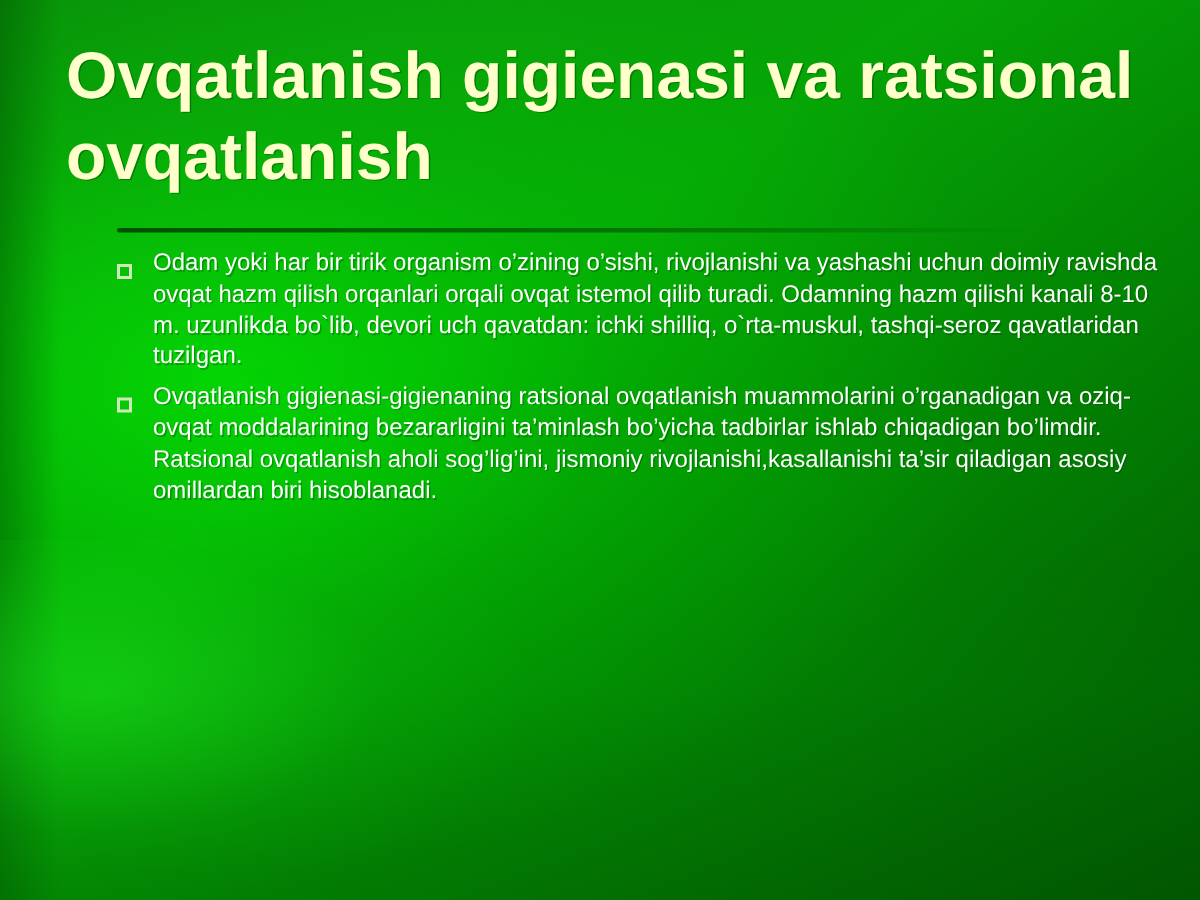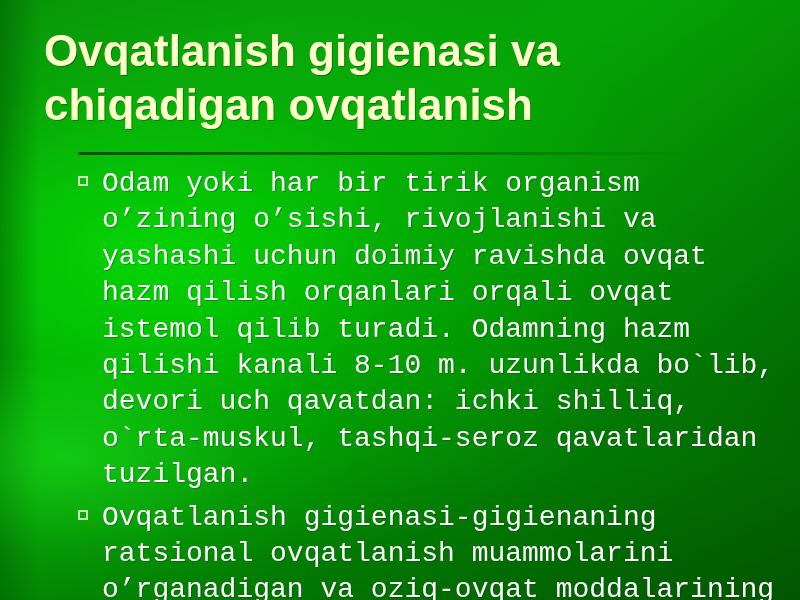--- a/index.html
+++ b/index.html
@@ -85,36 +85,35 @@
     height: 10px;
     margin-top: 10px;
     margin-right: 14px;
     border: 2px solid #cfe8b8;
     background: transparent;
     box-sizing: border-box;
   }
   .bullet-text {
     flex: 1 1 auto;
     color: #ffffff;
-    font-size: 28px;
+    font-size: 16px;
     line-height: 1.30;
     text-shadow: 1px 1px 0 rgba(0,70,0,0.35);
     white-space: pre-line;
-    font-family: Liberation Mono, monospace;
   }
 </style>
 </head>
 <body>
 
 <div class="slide">
   <div class="band-left"></div>
   <div class="band-bottom"></div>
   <div class="glow"></div>
 
-  <div class="title">Ovqatlanish gigienasi va chiqadigan ovqatlanish</div>
+  <div class="title">Ovqatlanish gigienasi va ratsional ovqatlanish</div>
 
   <div class="rule"></div>
 
   <div class="body">
     <div class="bullet-row">
       <span class="bullet-mark"></span>
       <span class="bullet-text">Odam yoki har bir tirik organism o’zining o’sishi, rivojlanishi va yashashi uchun doimiy ravishda ovqat hazm qilish orqanlari orqali ovqat istemol qilib turadi. Odamning hazm qilishi kanali 8-10 m. uzunlikda bo`lib, devori uch qavatdan: ichki shilliq, o`rta-muskul, tashqi-seroz qavatlaridan tuzilgan.</span>
     </div>
     <div class="bullet-row">
       <span class="bullet-mark"></span>

